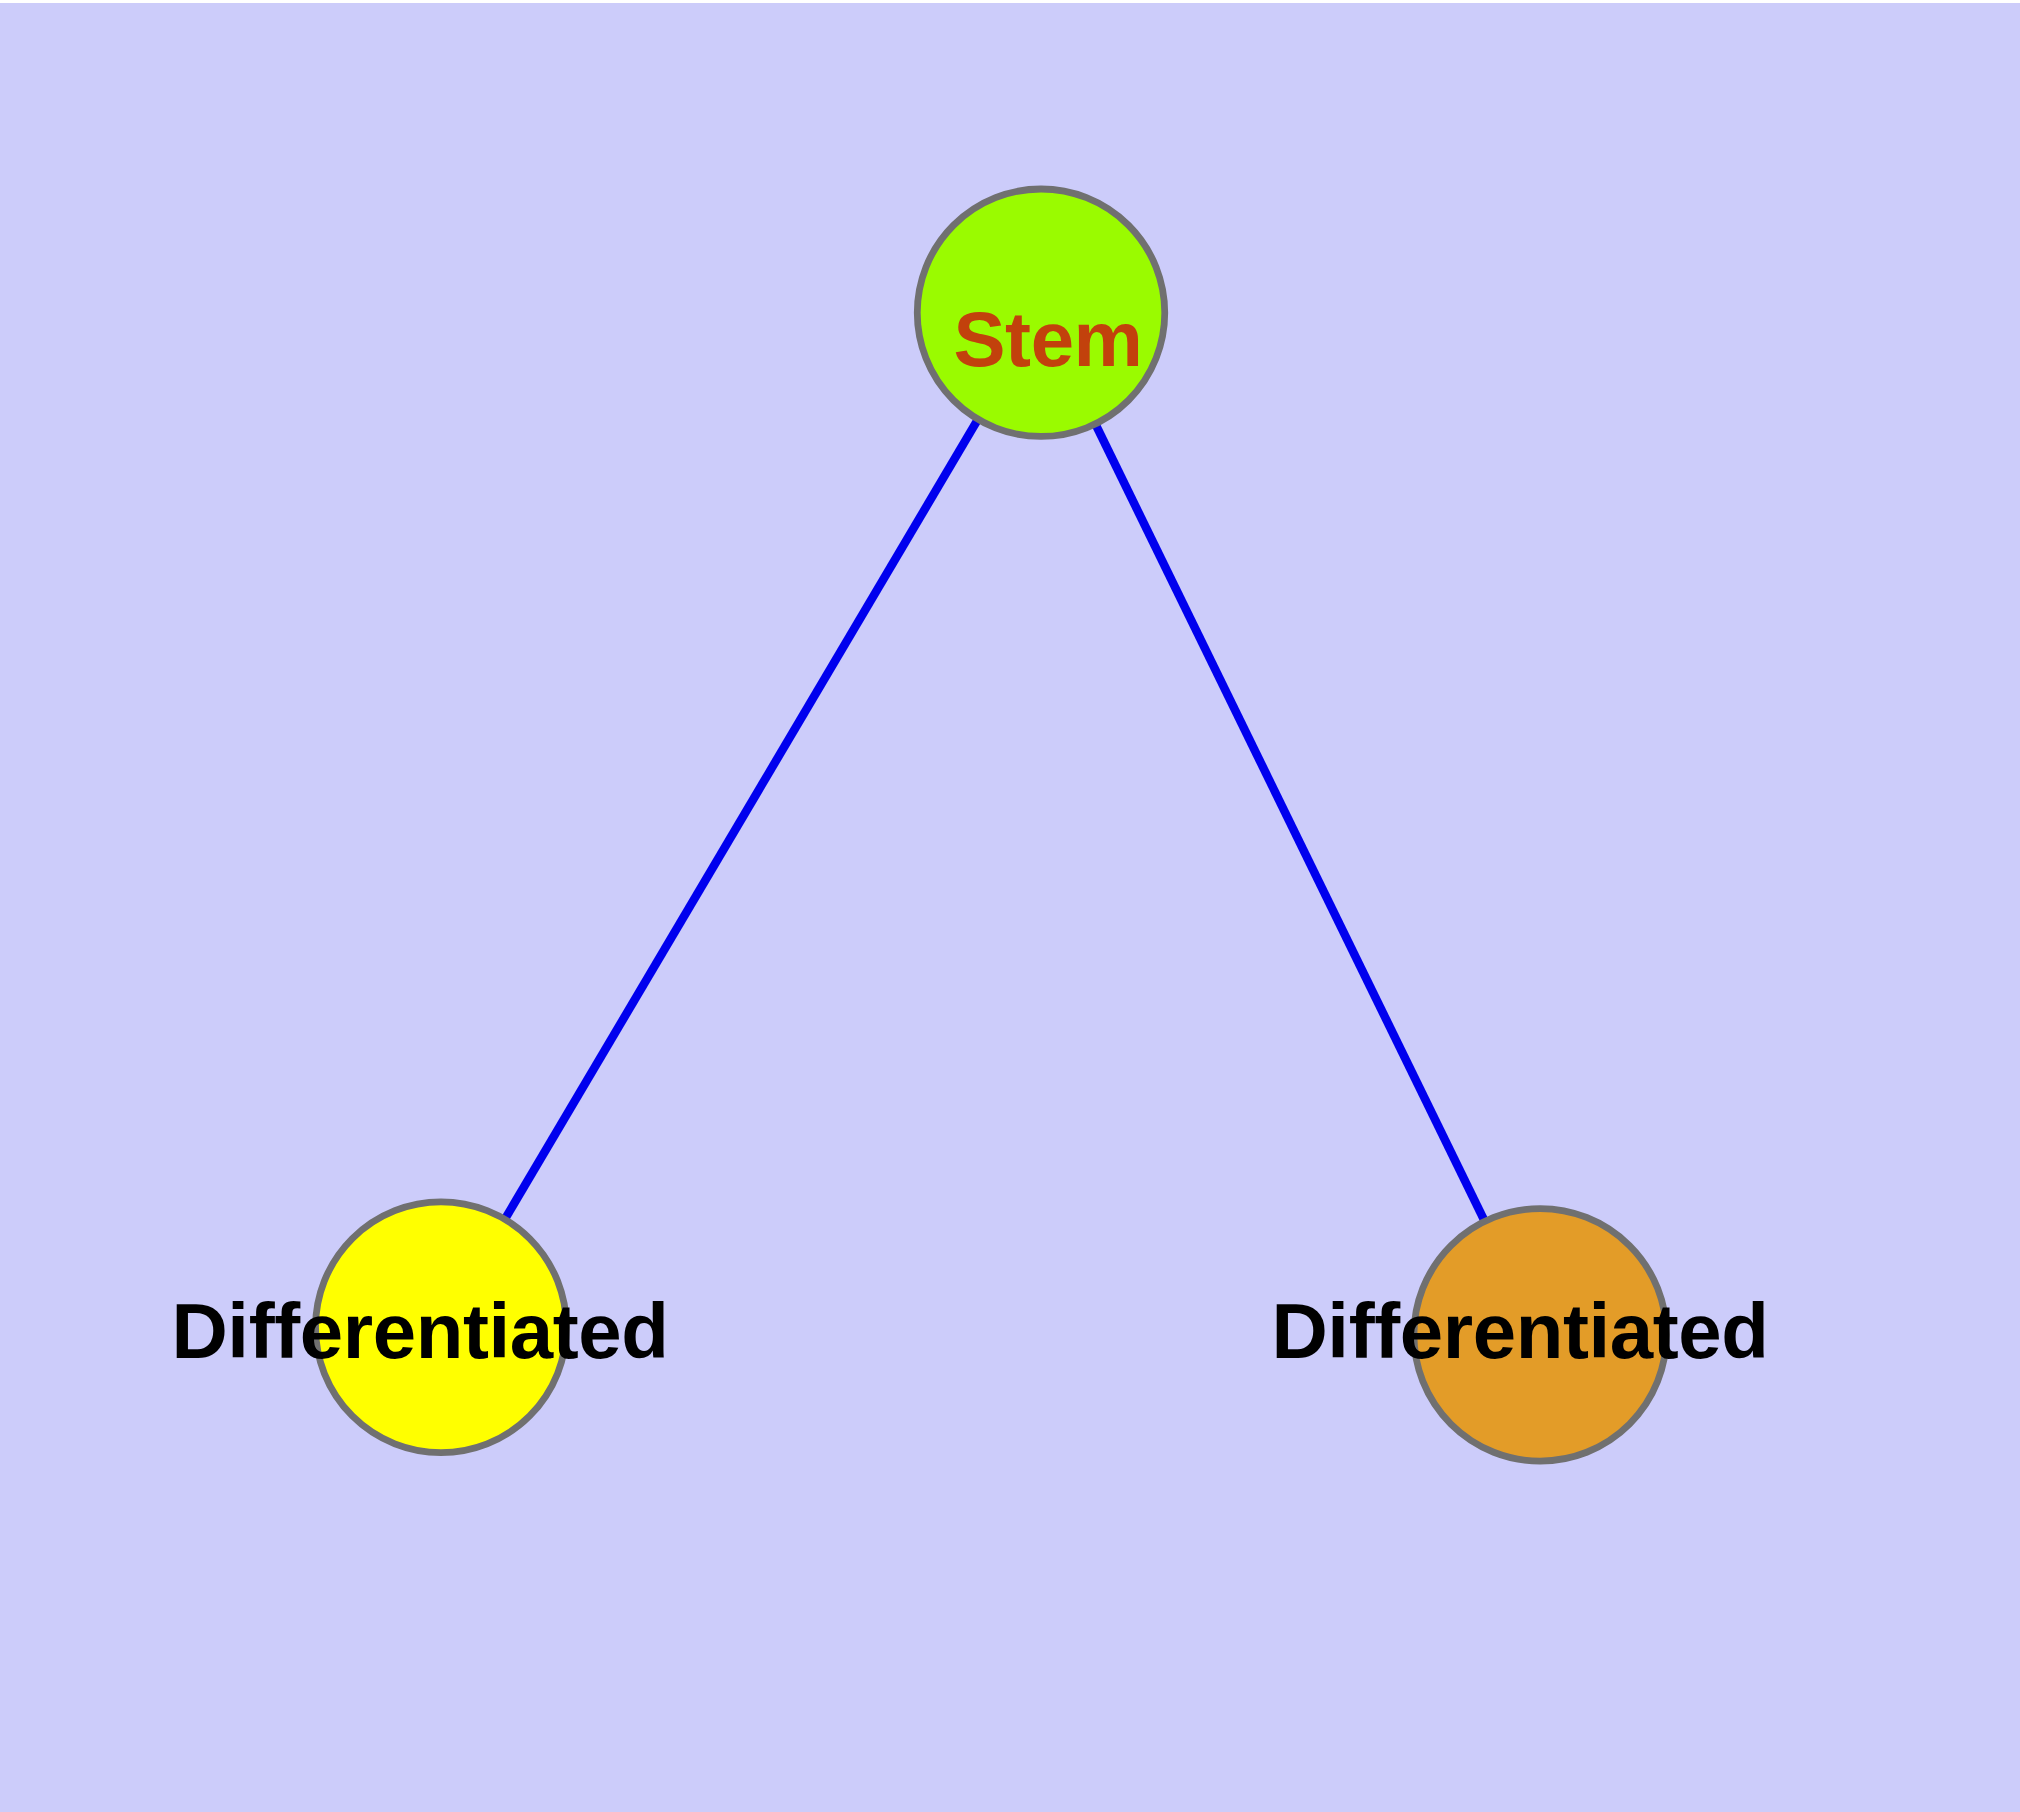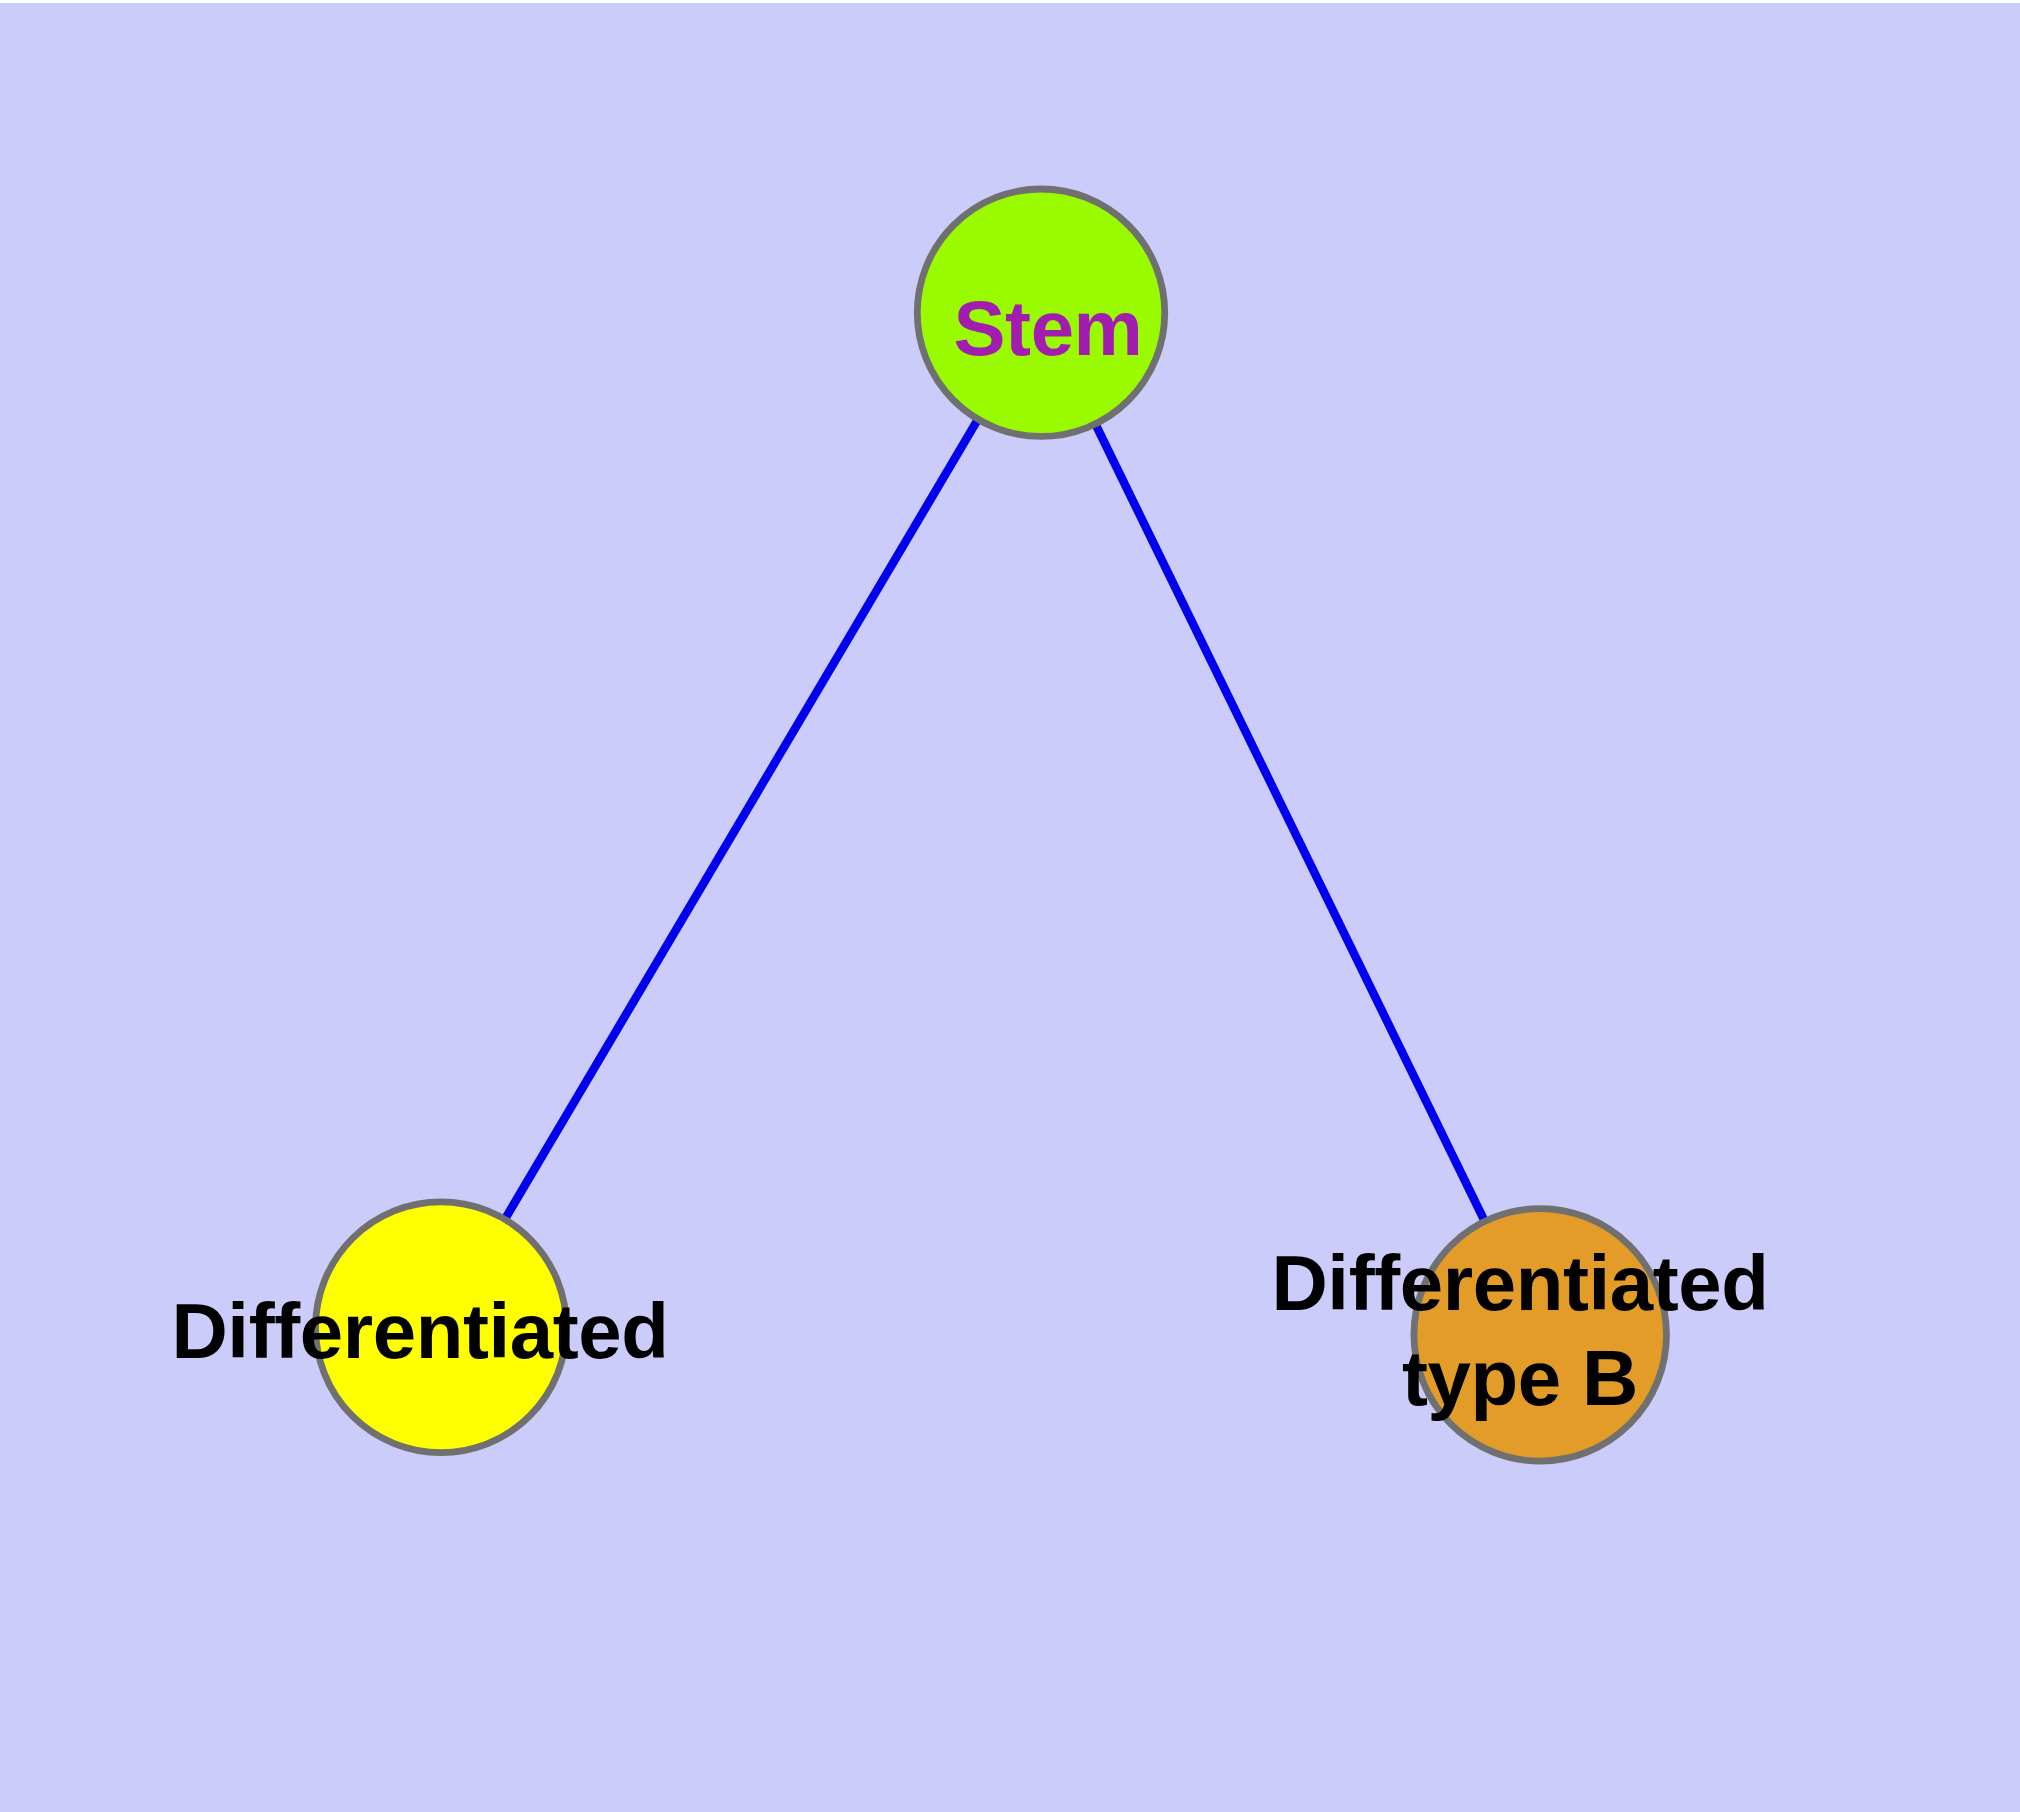--- a/index.html
+++ b/index.html
@@ -58,19 +58,19 @@
         <line x1="1292.949694764113" y1="501.98698112991565" x2="1750.7337573690468" y2="1439.3173368201535" stroke="#0000ee" stroke-width="10" stroke-linecap="butt"></line>
       </g>
     <g id="node-layer">
         <circle cx="1228" cy="369" r="146" fill="#9afb00" stroke="#707070" stroke-width="8"></circle>
         <circle cx="520" cy="1566" r="148" fill="#ffff00" stroke="#707070" stroke-width="8"></circle>
         <circle cx="1817" cy="1575" r="149" fill="#e39c28" stroke="#707070" stroke-width="8"></circle>
       </g>
   </svg>
 
   <div id="label-layer">
-      <div class="node-label" style="left: 1048px; top: 328px; color: #a21caf; font-size: 78px;"><div>Stem</div></div>
+      <div class="node-label" style="left: 1048px; top: 339px; color: #c2410c; font-size: 78px;"><div>Stem</div></div>
       <div class="node-label" style="left: 420px; top: 1331px; color: rgb(0, 0, 0); font-size: 78px;"><div>Differentiated</div></div>
-      <div class="node-label" style="left: 1520px; top: 1331px; color: rgb(0, 0, 0); font-size: 78px;"><div>Differentiated</div><div>type B</div></div>
+      <div class="node-label" style="left: 1520px; top: 1331px; color: rgb(0, 0, 0); font-size: 78px;"><div>Differentiated</div></div>
     </div>
 
 </div>
 
 
 </body></html>

